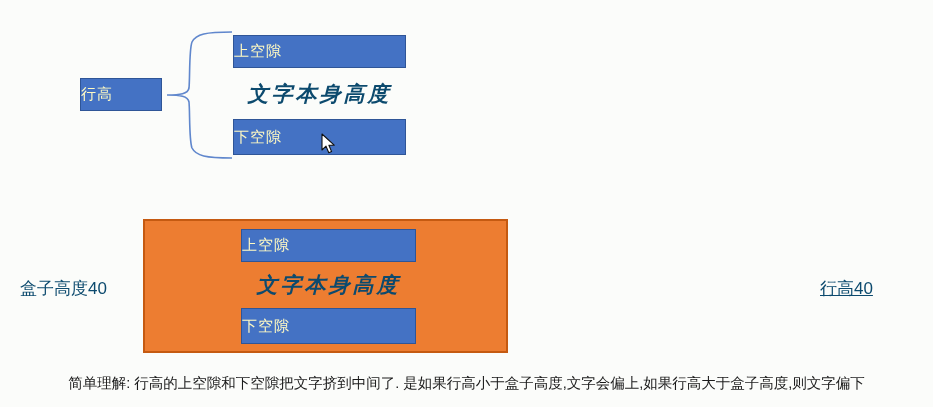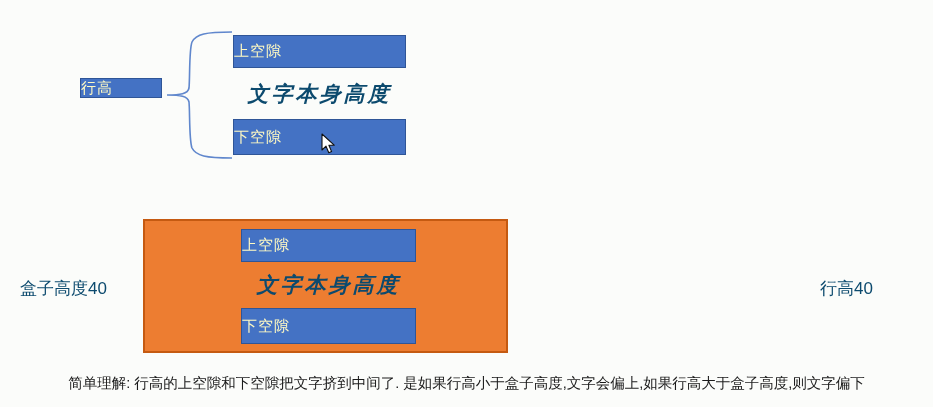--- a/index.html
+++ b/index.html
@@ -27,21 +27,21 @@
     font-size: 15px;
     letter-spacing: 1px;
     font-family: "Liberation Sans", "DejaVu Sans", sans-serif;
   }
 
   
   #lineheight-box {
     left: 80px;
     top: 78px;
     width: 82px;
-    height: 20px;
+    height: 33px;
     font-size: 15px;
   }
 
   
   #top-upper-gap {
     left: 233px;
     top: 35px;
     width: 173px;
     height: 33px;
   }
@@ -125,20 +125,21 @@
     font-family: "Liberation Sans", "DejaVu Sans", sans-serif;
     white-space: nowrap;
   }
   #box-height-label {
     left: 20px;
     top: 277px;
   }
   #line-height-label {
     left: 820px;
     top: 277px;
+    text-decoration: underline;
   }
 
   
   #caption {
     position: absolute;
     left: 0;
     top: 374px;
     width: 933px;
     text-align: center;
     color: #1a1a1a;

